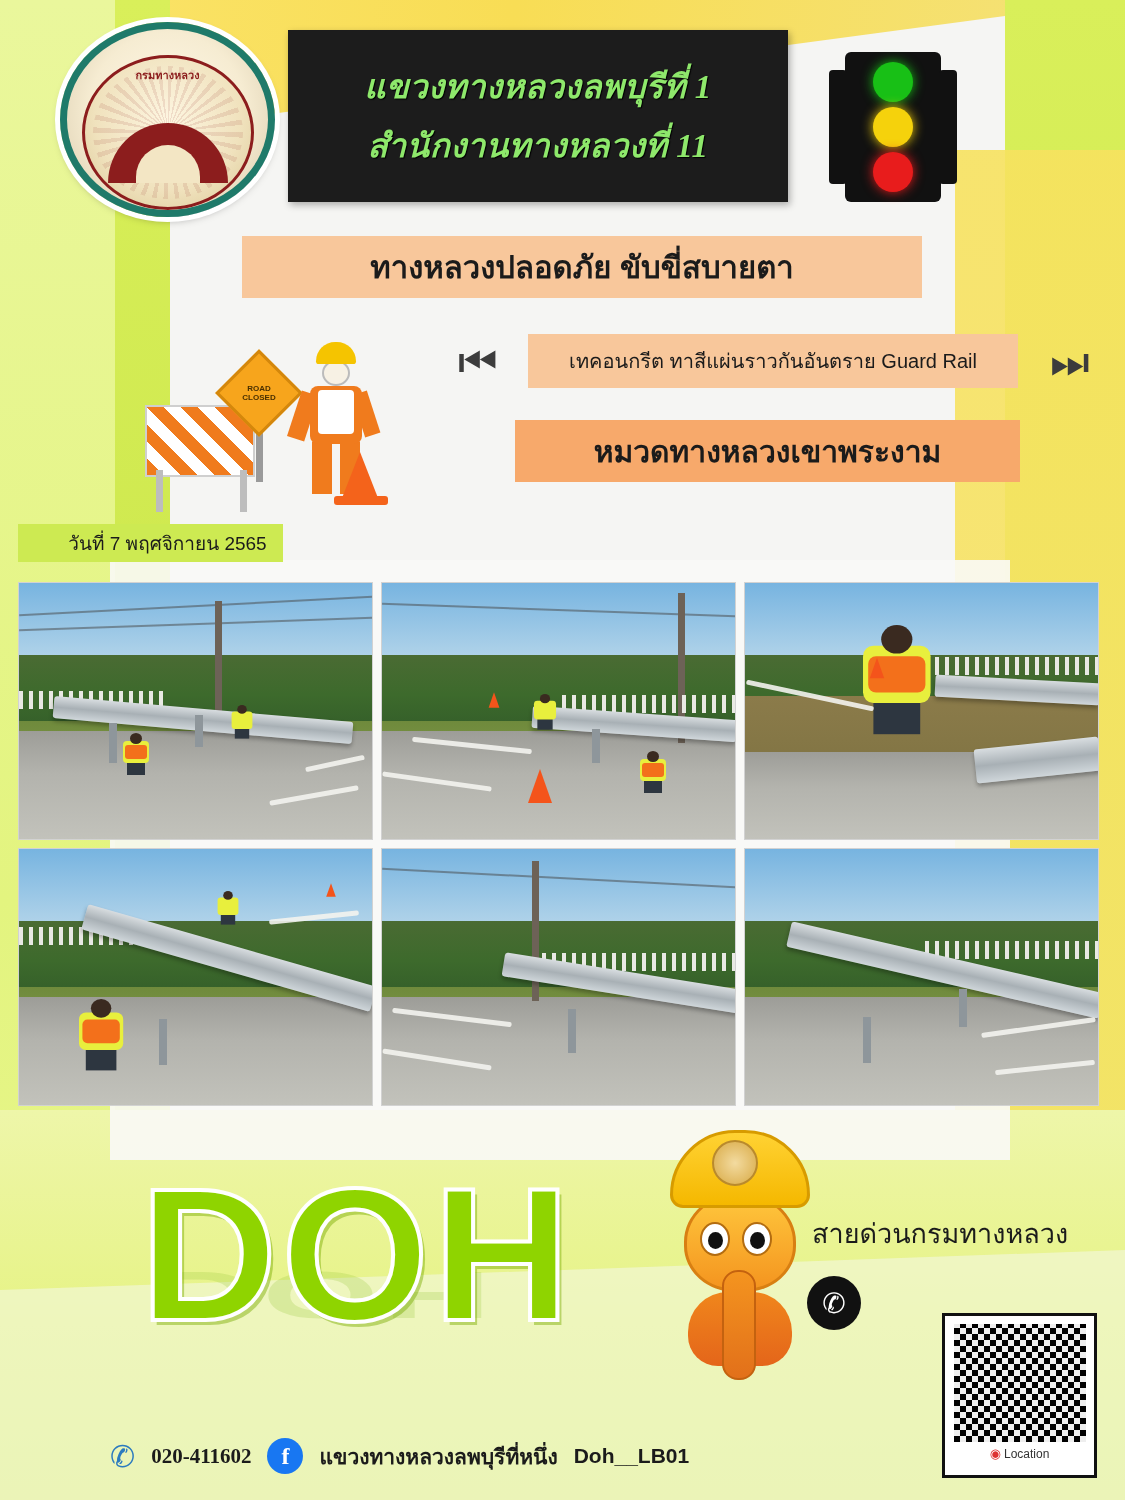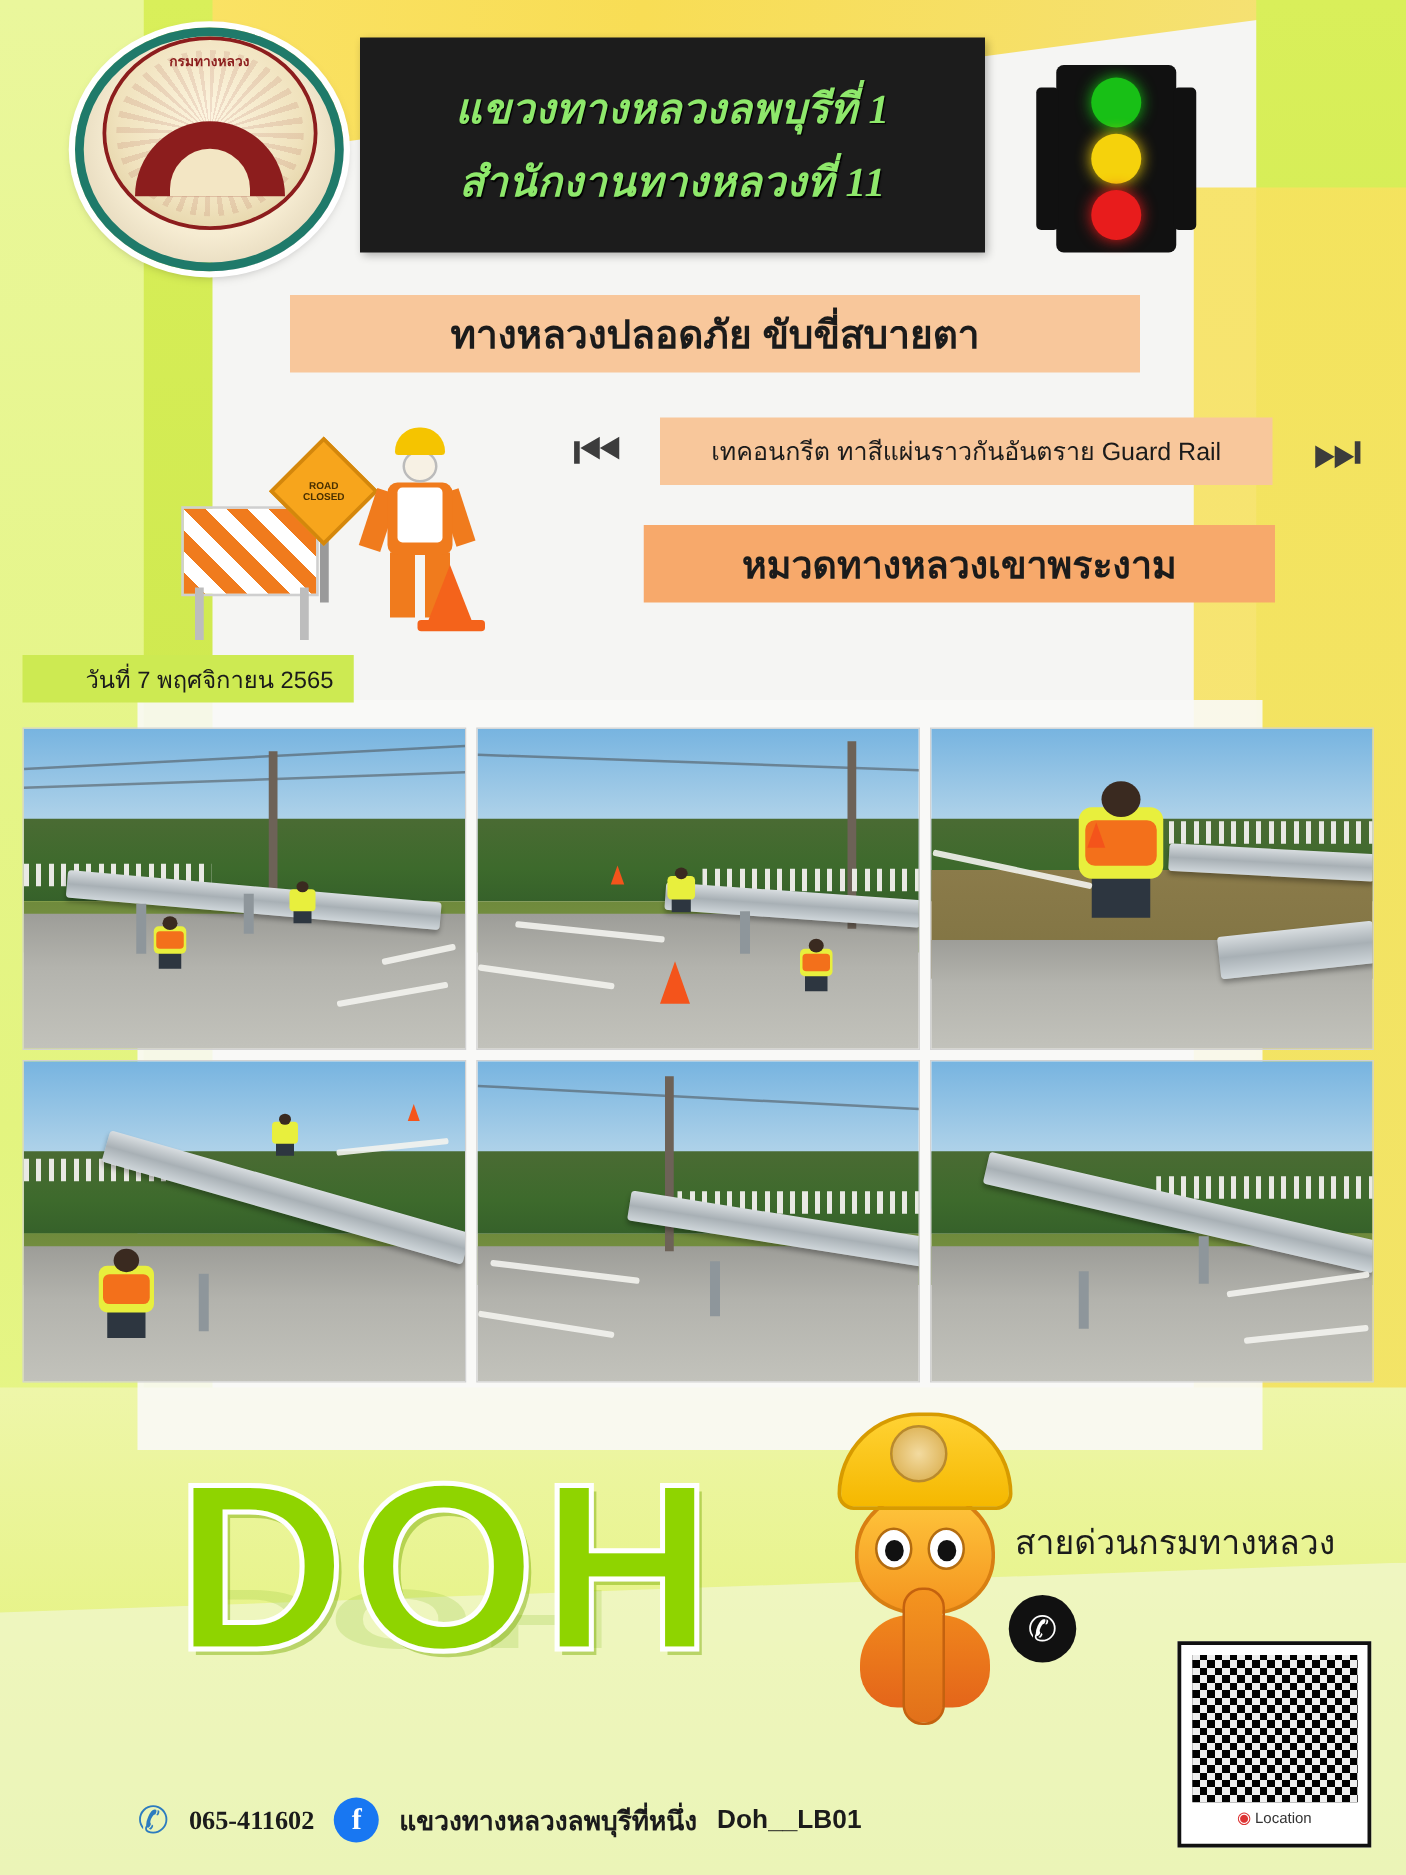--- a/index.html
+++ b/index.html
@@ -62,21 +62,21 @@
   }
 
   
   .emblem {
     position: absolute; top: 22px; left: 60px;
     width: 215px; height: 195px;
     border-radius: 50%;
     background: radial-gradient(circle at 50% 45%, #fff8e8 0%, #f6ecd2 55%, #e8dcc0 75%, #fdfdfd 78%, #ffffff 100%);
     border: 7px solid #1f7a6a;
     box-shadow: 0 0 0 5px #ffffff, 0 3px 9px rgba(0,0,0,.35);
-    display: flex; align-items: flex-start; justify-content: center;
+    display: flex; align-items: flex-end; justify-content: center;
     overflow: hidden;
   }
   .emblem-inner {
     width: 172px; height: 155px; border-radius: 50%;
     background: radial-gradient(circle at 50% 40%, #fdf5e0 0%, #f0e2bd 60%, #d9c694 100%);
     border: 3px solid #8c1d1d;
     position: relative;
     display:flex; align-items:center; justify-content:center;
   }
   .emblem-arch {
@@ -129,21 +129,21 @@
   }
   .traffic:before { left: -16px; }
   .traffic:after  { right: -16px; }
   .bulb { width: 40px; height: 40px; border-radius: 50%; position:relative; z-index:2; }
   .bulb.green { background: #18c016; box-shadow: 0 0 12px #18c016; }
   .bulb.yellow{ background: #f5d20c; box-shadow: 0 0 12px #f5d20c; }
   .bulb.red   { background: #e81c1c; box-shadow: 0 0 12px #e81c1c; }
 
   
   .banner1 {
-    position: absolute; top: 236px; left: 232px; width: 680px; height: 62px;
+    position: absolute; top: 236px; left: 242px; width: 680px; height: 62px;
     background: #f8c79b;
     display: flex; align-items: center; justify-content: center;
   }
   .banner1 span {
     font-size: 31px; font-weight: bold; color: #1b1b1b;
     font-family: "Liberation Sans", sans-serif;
   }
   .banner2 {
     position: absolute; top: 334px; left: 528px; width: 490px; height: 54px;
     background: #f8c79b;
@@ -546,19 +546,19 @@
   <div class="qr">
     <div class="qr-grid"></div>
     <div class="qr-label">
       <span class="pin">◉</span>
       <span>Location</span>
     </div>
   </div>
 
   <div class="footer">
     <span class="f-phone-icon">✆</span>
-    <span class="f-text">065-411602</span>
+    <span class="f-text">020-411602</span>
     <span class="fb-icon">f</span>
     <span class="f-text">แขวงทางหลวงลพบุรีที่หนึ่ง</span>
     <span class="f-line">Doh__LB01</span>
   </div>
 
 </div>
 
 </body></html>

